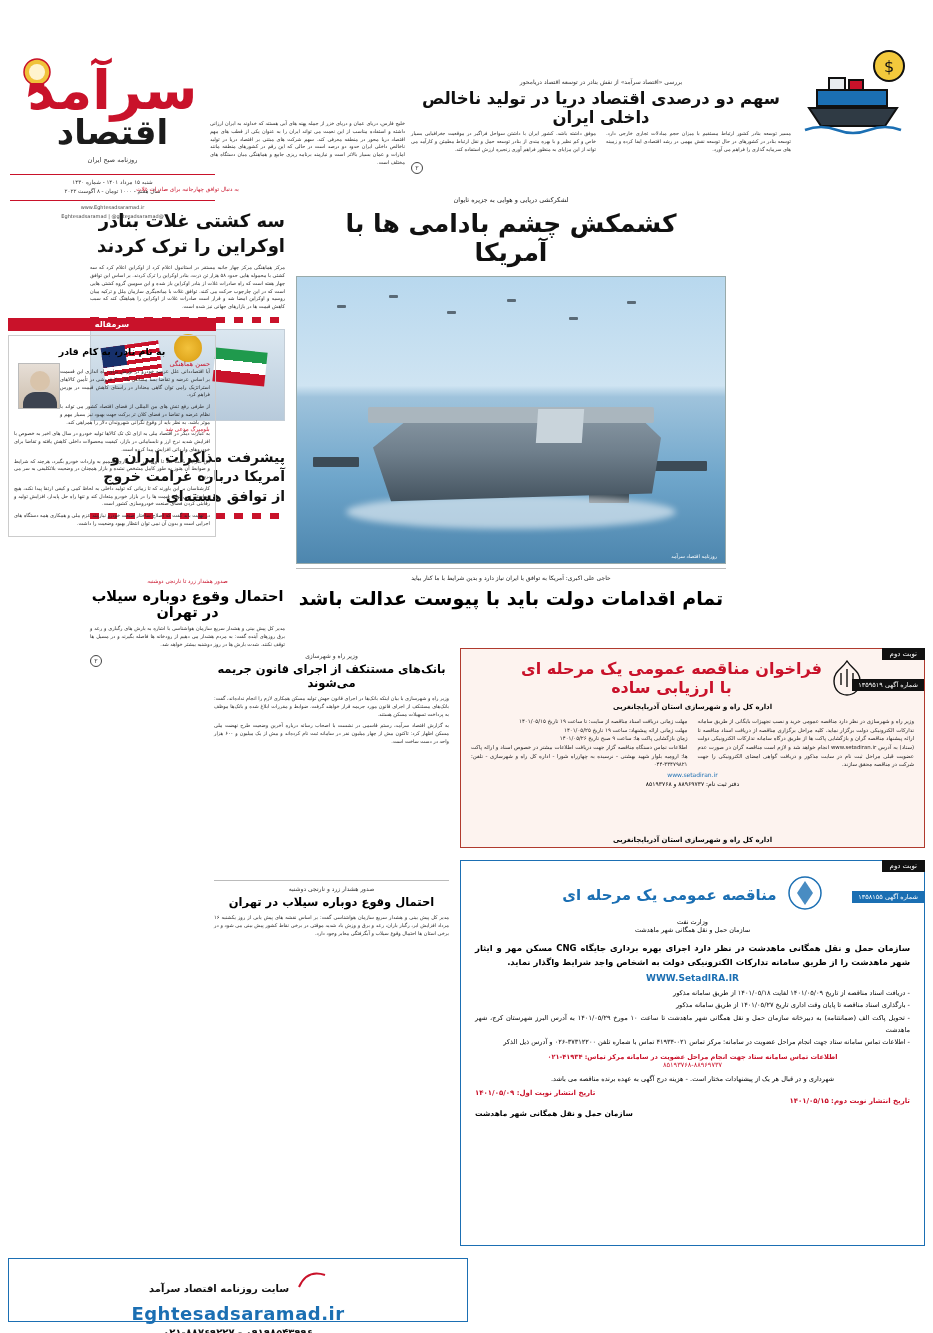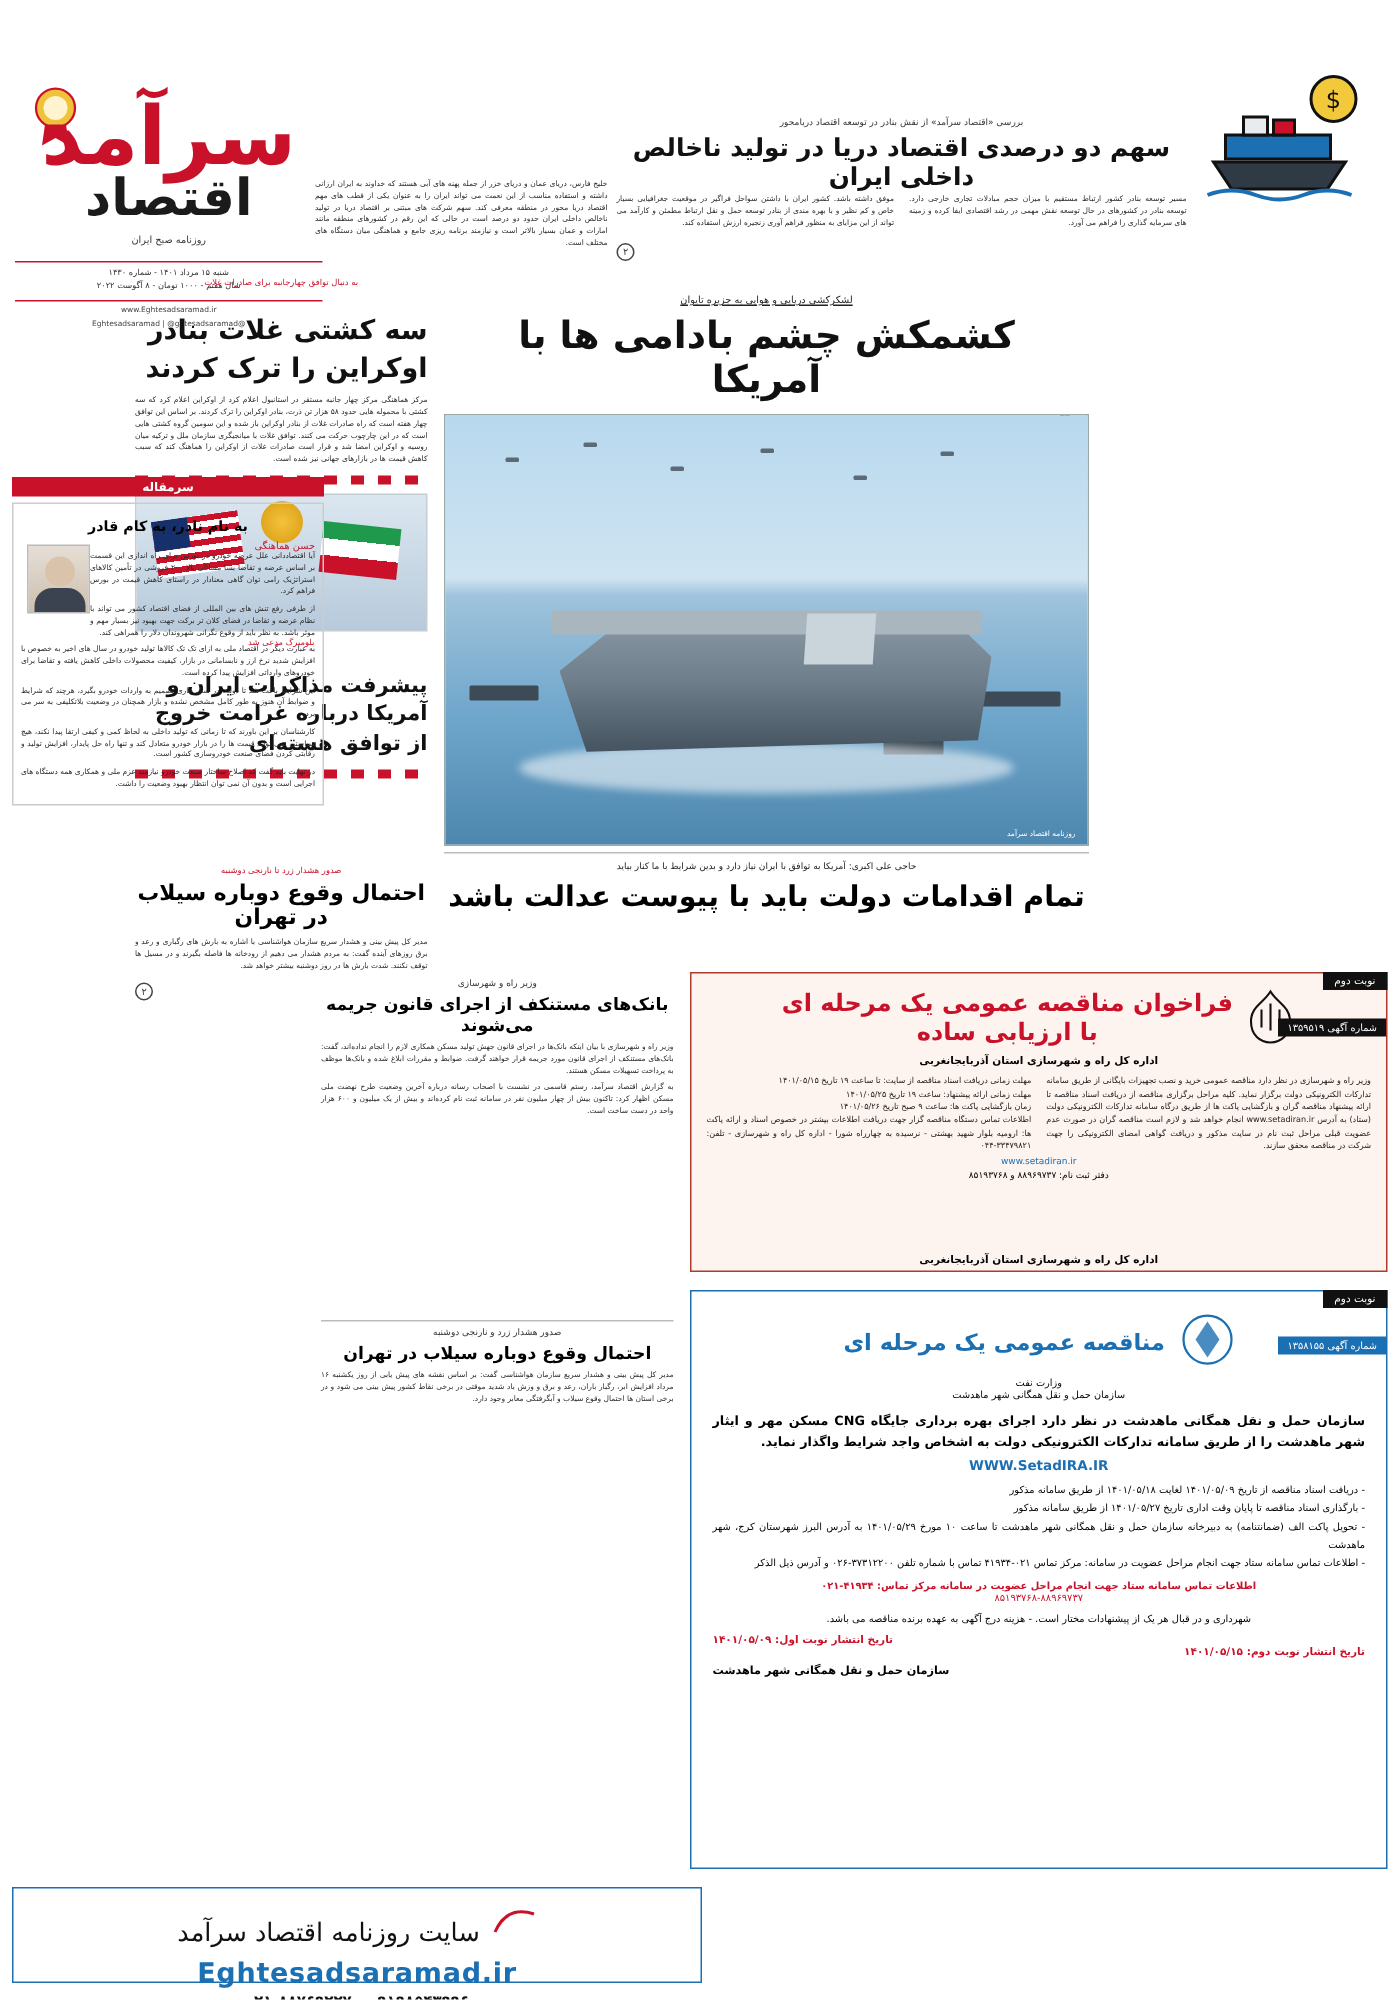--- a/index.html
+++ b/index.html
@@ -80,21 +80,21 @@
   .small-ship {
     position:absolute; height:10px; background:#3c4b56; border-radius:1px;
   }
   .jet {
     position:absolute; width:9px; height:3px; background:#5a6a76; border-radius:1px;
   }
   .photo-credit {
     position:absolute; bottom:4px; right:8px; font-size:5px; color:#fff;
   }
   .photo-head { top:196px; right:217px; width:410px; text-align:center;}
-  .photo-head .k { font-size:6.5px; color:#222;text-decoration:underline; }
+  .photo-head .k { font-size:6.5px; color:#222; }
   .photo-head .h { font-size:25px; font-weight:bold; color:#111; margin-top:5px; }
 
   
   .wheat { top:186px; right:648px; width:195px; }
   .wheat .k { font-size:5.6px; color:#c9122a; text-align:center; }
   .wheat .h { font-size:18px; font-weight:bold; text-align:right; color:#111; line-height:1.4; margin-top:16px;}
   .flagimg {
     position:relative; width:100%; height:92px; margin-top:6px;
     background:linear-gradient(#dbe7f0,#b7cadb);
     overflow:hidden; border:1px solid #c3cdd6;
@@ -156,21 +156,21 @@
   .ad-title { font-size:16px; font-weight:bold; color:#c9122a; text-align:center; }
   .ad-title2 { font-size:15px; font-weight:bold; color:#1b6fb3; text-align:left; }
   .emblem { width:34px;height:38px; }
 
   
   .site-band {
     left:8px; top:1258px; width:460px; height:64px;
     border:1.5px solid #1b6fb3; background:#fff; text-align:center;
   }
   .site-band .u { font-size:18px; font-weight:bold; color:#1b6fb3; letter-spacing:.5px; margin-top:6px;}
-  .site-band .t { font-size:17px; font-weight:normal; color:#111;margin-top:12px; }
+  .site-band .t { font-size:10px; font-weight:bold; color:#111;margin-top:12px; }
   .site-band .p { font-size:10px; font-weight:bold; color:#111; margin-top:3px;}
   .hr-thin { height:1px; background:#bbb; }
   .boxnum {
     width:12px;height:12px;border:1px solid #444;border-radius:50%;
     font-size:6.5px;text-align:center;line-height:11px;color:#444;display:inline-block;
   }
 </style>
 </head>
 <body>
 

